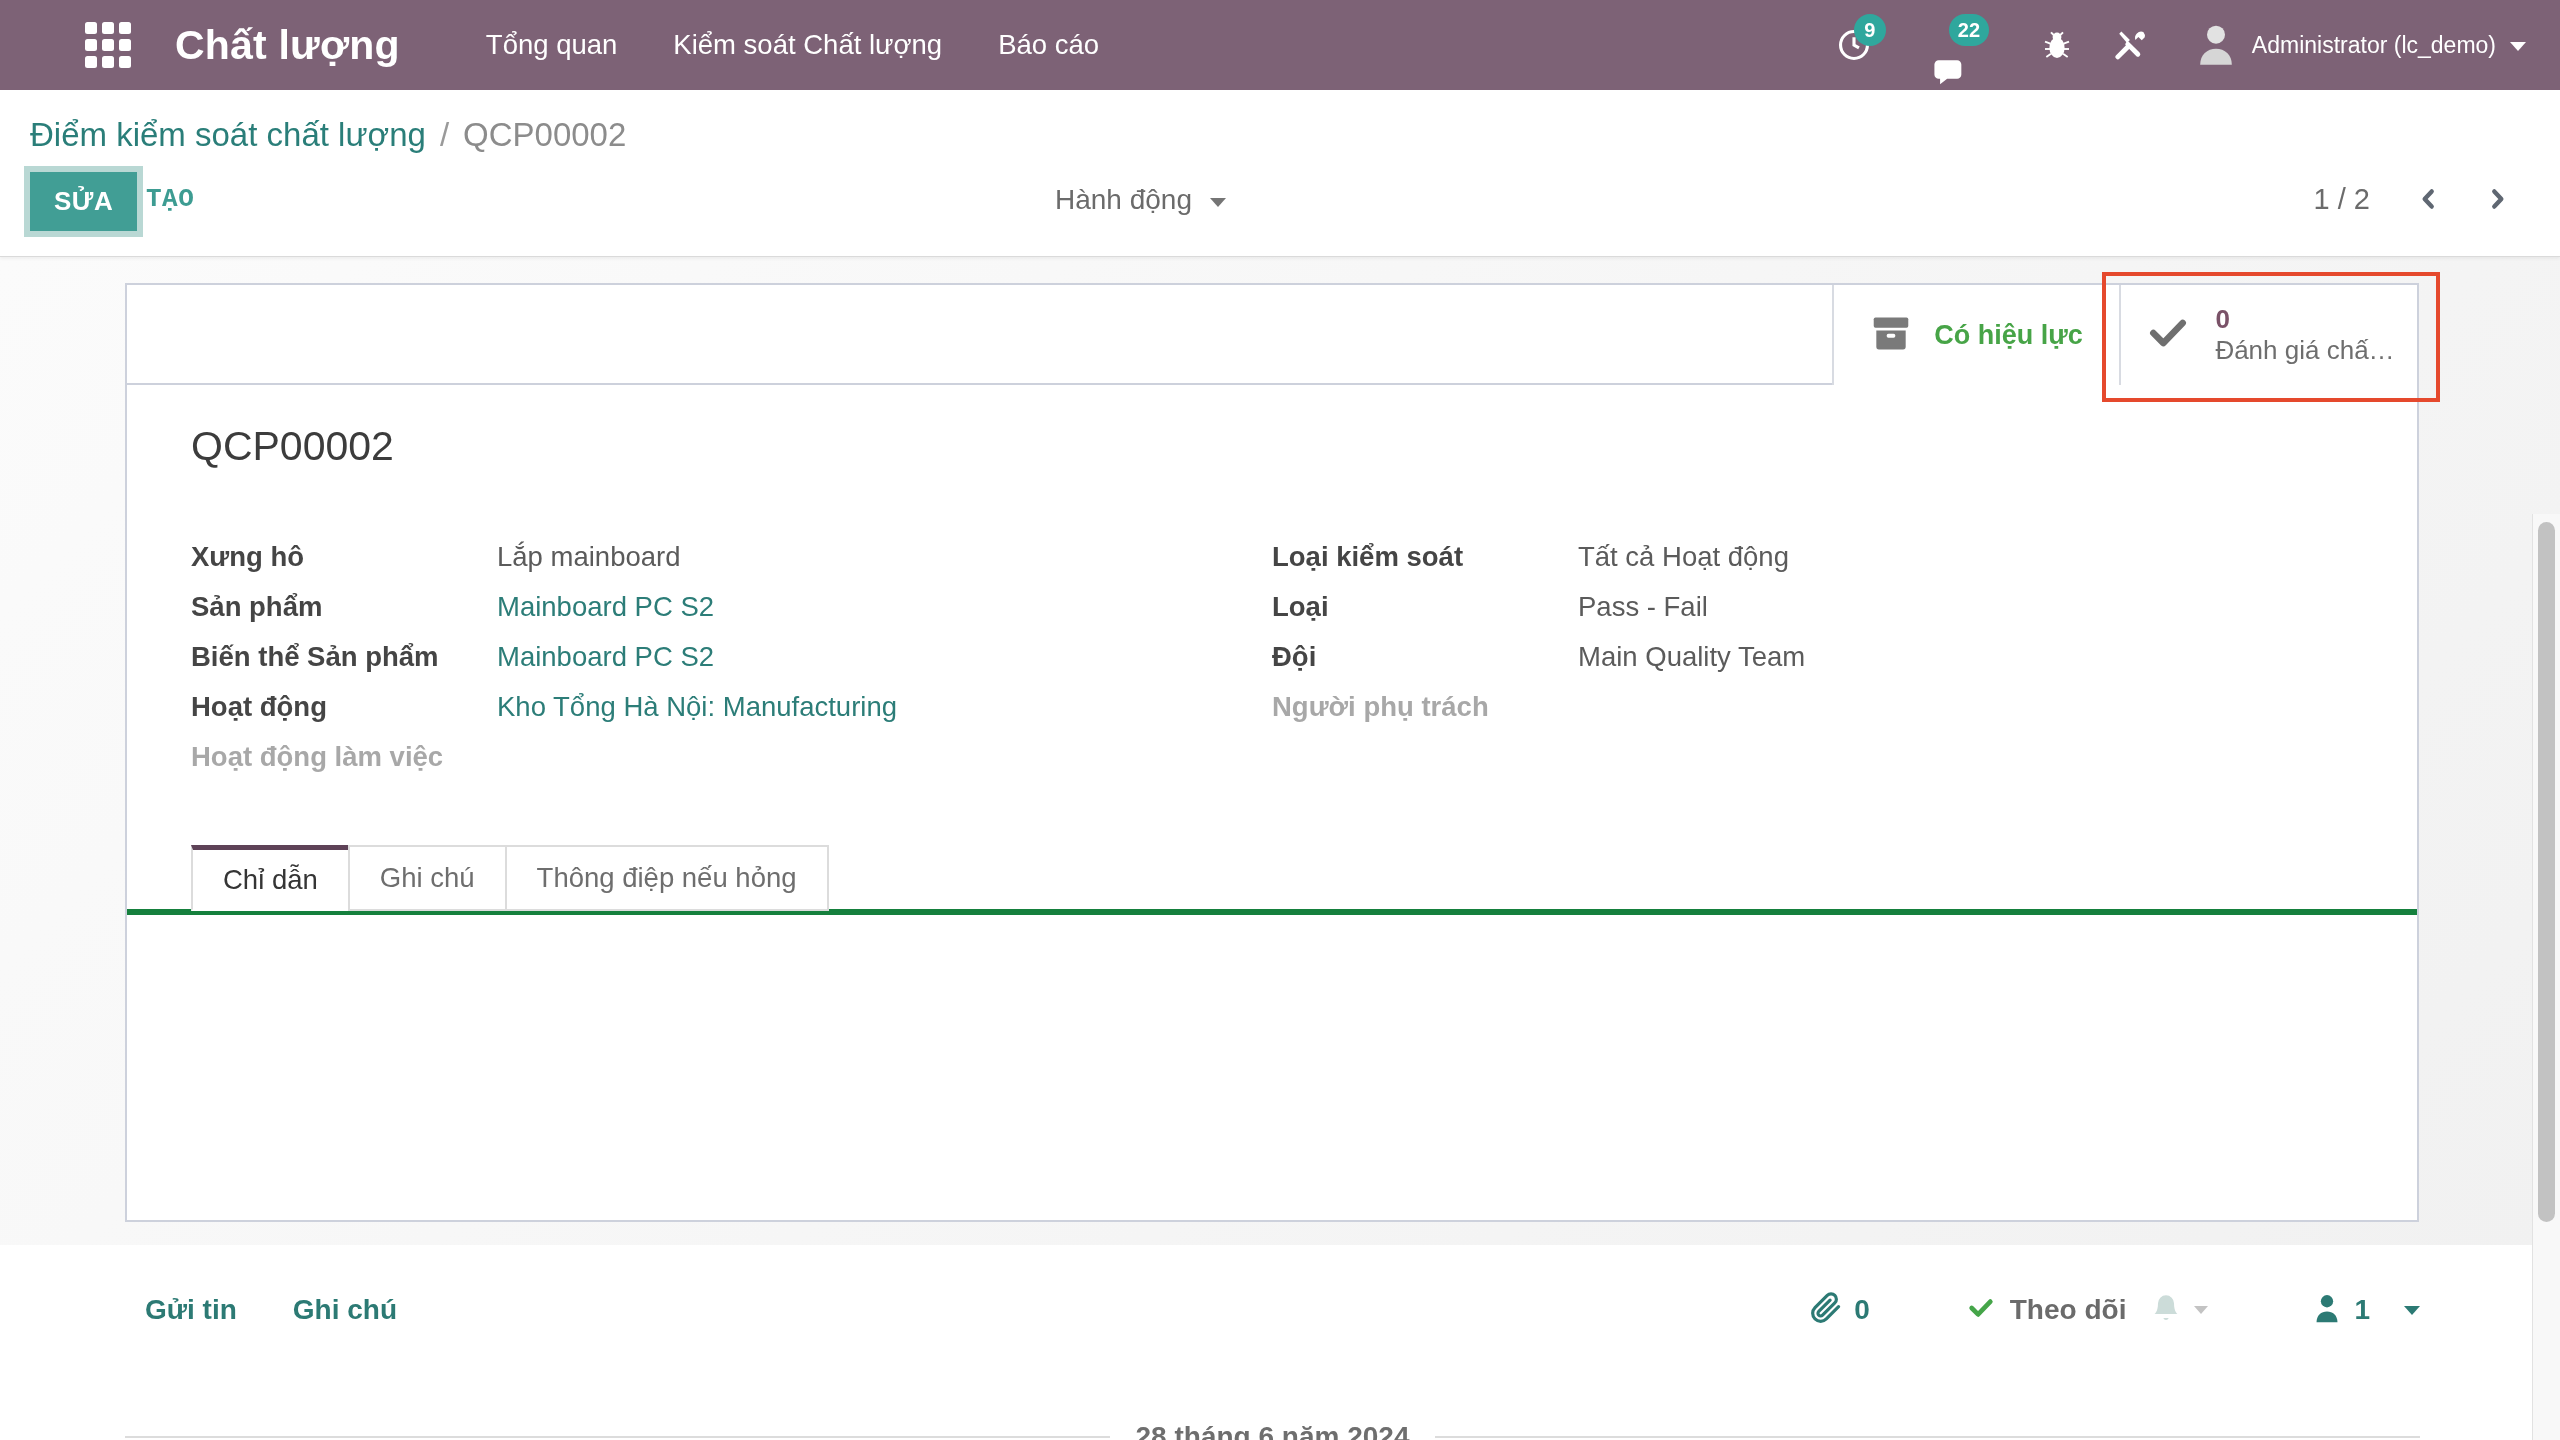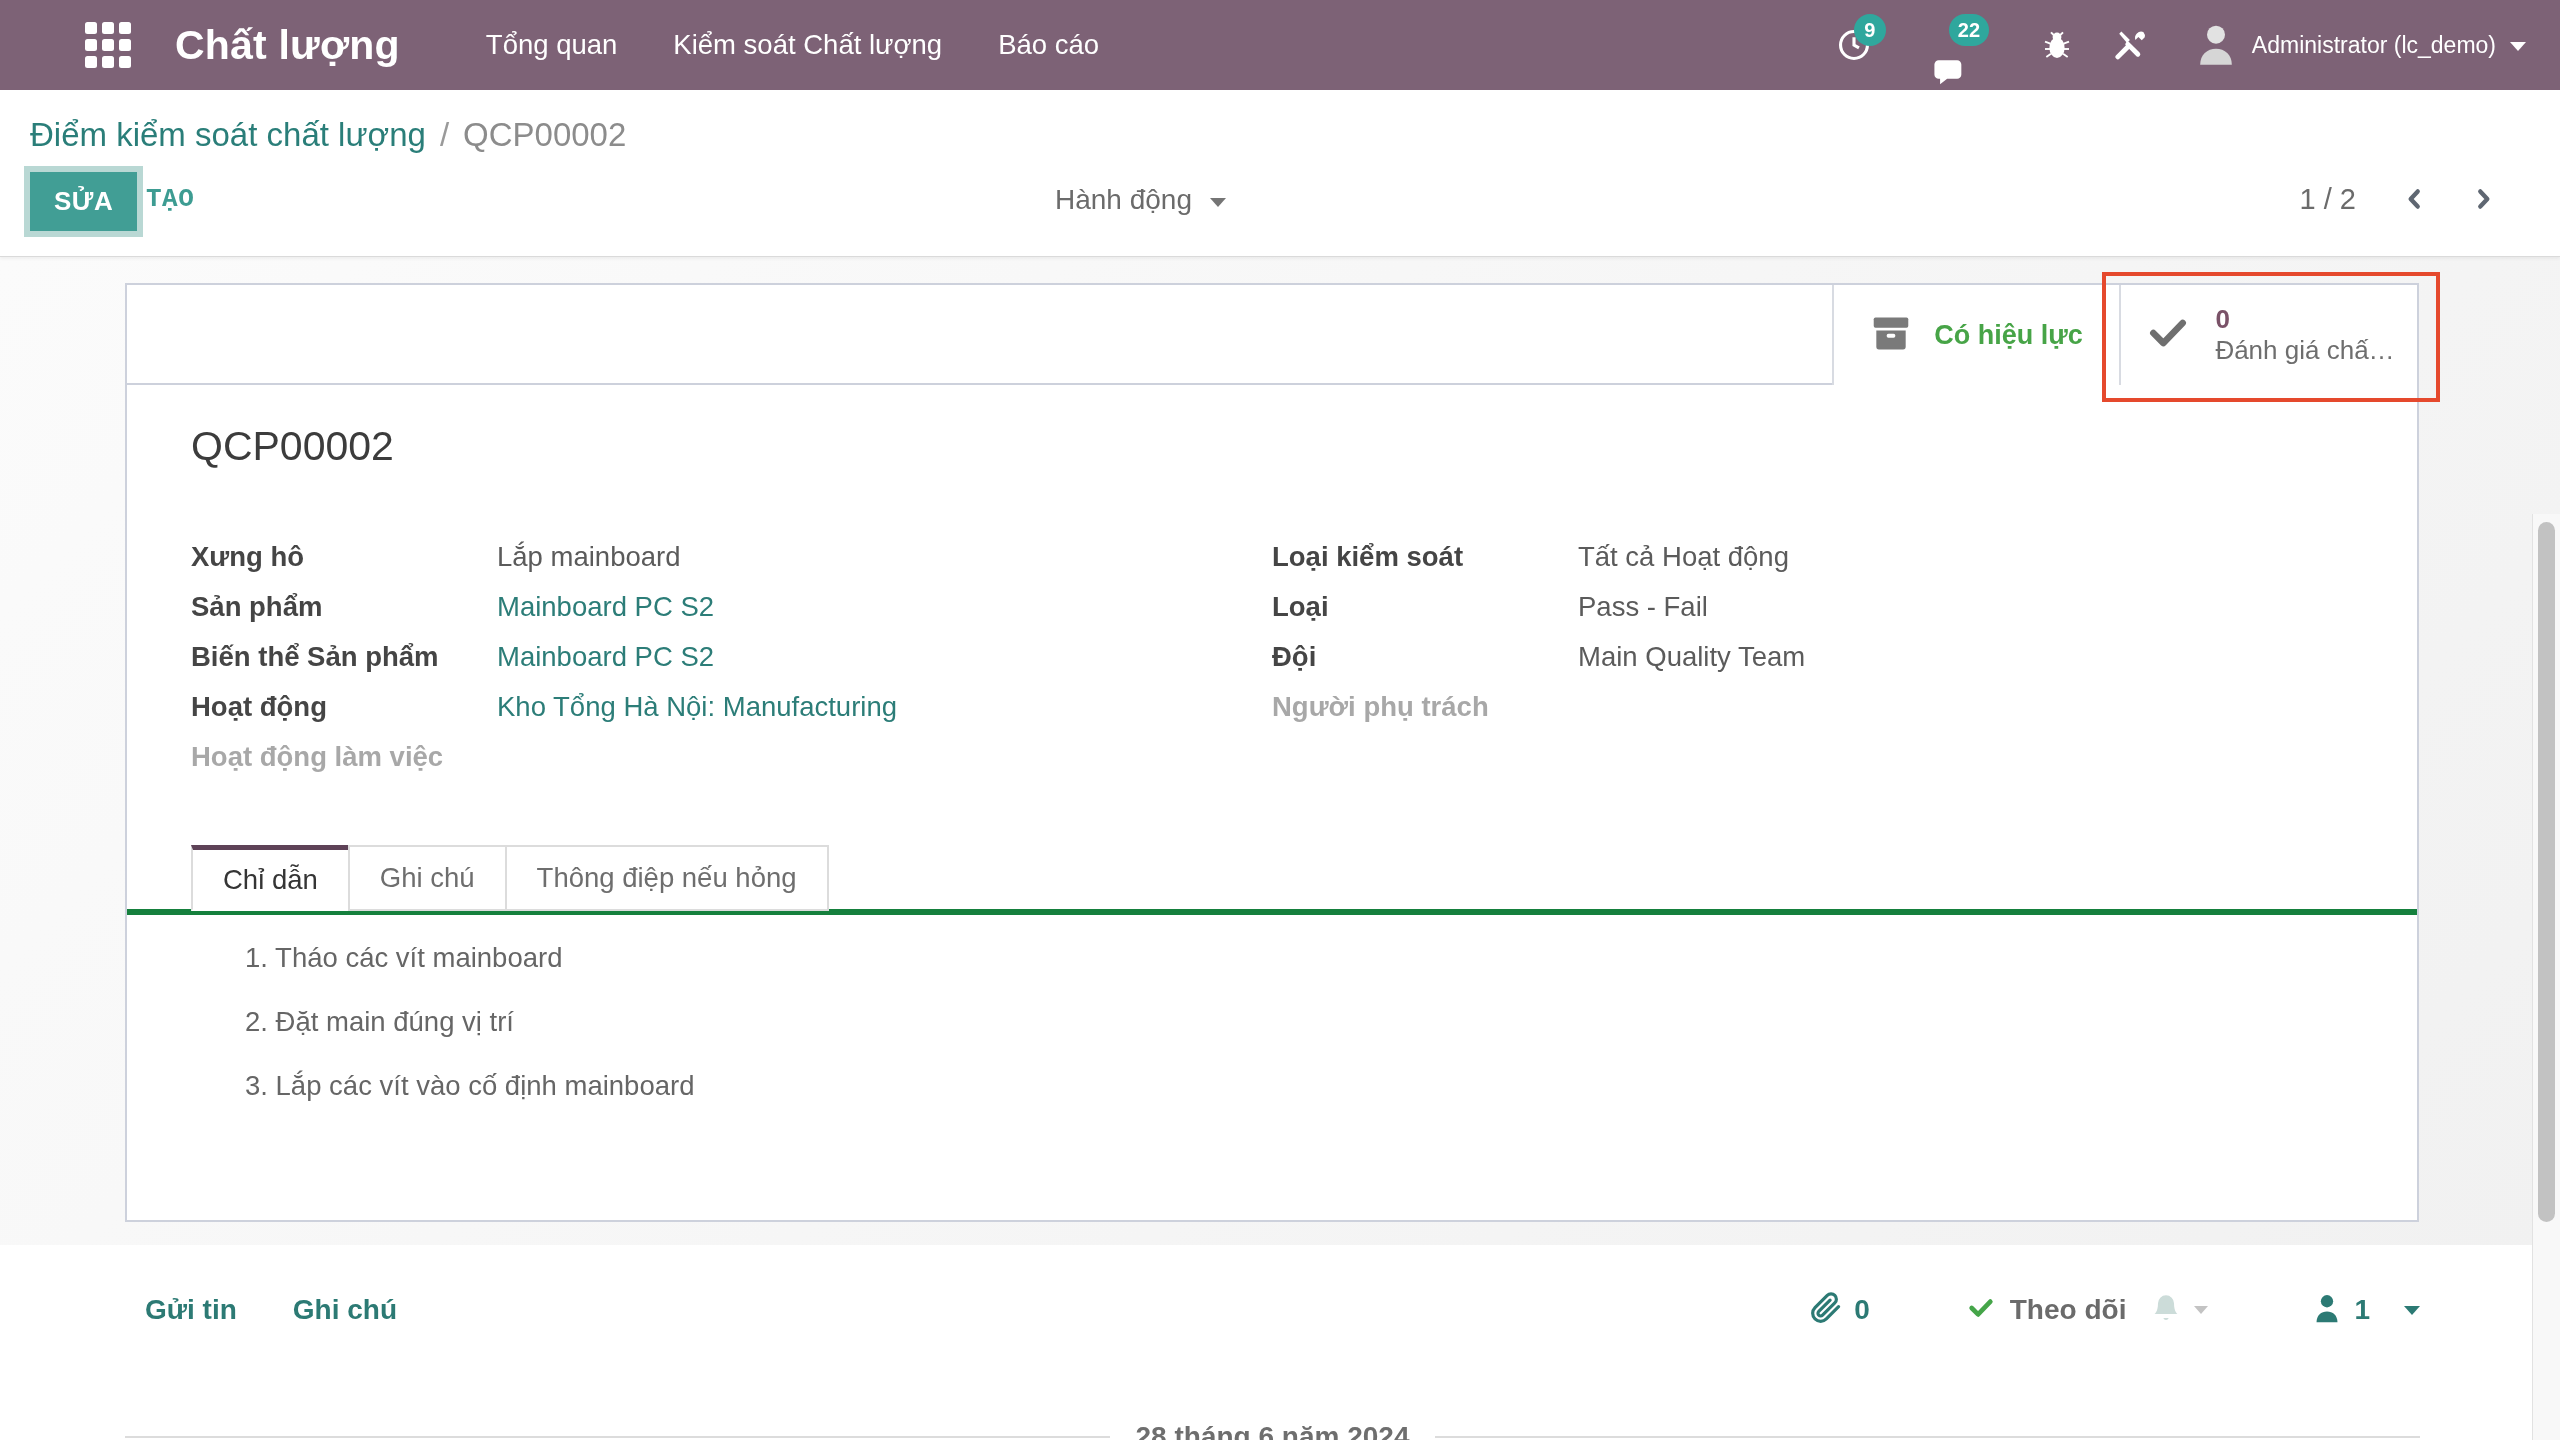--- a/index.html
+++ b/index.html
@@ -36,21 +36,21 @@
   .cp-row { position:relative; margin-top:18px; height:64px; }
   .edit-btn { position:absolute; left:30px; top:0; background:#419e95; color:#fff; border:none;
     font-family:inherit; font-size:26px; font-weight:bold; letter-spacing:.5px; padding:14px 24px;
     box-shadow:0 0 0 6px #b9d8d4; cursor:pointer; }
   .create-btn { position:absolute; left:146px; top:12px; background:none; border:none; font-family:Liberation Mono, monospace;
     color:#3d9c92; font-size:26px; font-weight:bold; letter-spacing:.5px; cursor:pointer; }
   .action-menu { position:absolute; left:1055px; top:12px; display:flex; align-items:center;
     font-size:28px; color:#6b6b6b; cursor:pointer; }
   .action-menu .caret { width:0; height:0; border-left:8px solid transparent; border-right:8px solid transparent;
     border-top:9px solid #757575; margin-left:18px; margin-top:4px; }
-  .pager { position:absolute; right:52px; top:8px; display:flex; align-items:center; }
+  .pager { position:absolute; right:38px; top:8px; display:flex; align-items:center; }
   .pager-count { font-size:29px; color:#6b6b6b; margin-right:34px; }
   .pager-arrow { padding:4px 12px; cursor:pointer; display:flex; align-items:center; }
 
   
   .content { position:absolute; top:257px; left:0; width:2560px; height:1183px; background:#fff; }
   .sheet-bg { position:absolute; top:0; left:0; width:2560px; height:988px;
     background:linear-gradient(135deg,#fbfbfb 0%,#f1f1f1 100%); }
 
   .card { position:absolute; left:125px; top:26px; width:2294px; height:939px; background:#fff;
     border:2px solid #cdd1dc; }
@@ -303,25 +303,20 @@
             </div>
           </div>
         </div>
 
         <div class="notebook">
           <div class="tab-bar">
             <div class="tab active">Chỉ dẫn</div>
             <div class="tab">Ghi chú</div>
             <div class="tab">Thông điệp nếu hỏng</div>
           </div>
-          <div class="tab-content">
-            <div class="instr-item">1. Tháo các vít mainboard</div>
-            <div class="instr-item">2. Đặt main đúng vị trí</div>
-            <div class="instr-item">3. Lắp các vít vào cố định mainboard</div>
-          </div>
         </div>
       </div>
     </div>
 
     <div class="chatter">
       <div class="chatter-row">
         <span class="chat-link">Gửi tin</span>
         <span class="chat-link">Ghi chú</span>
         <div class="chatter-right">
           <div class="attach-btn">

